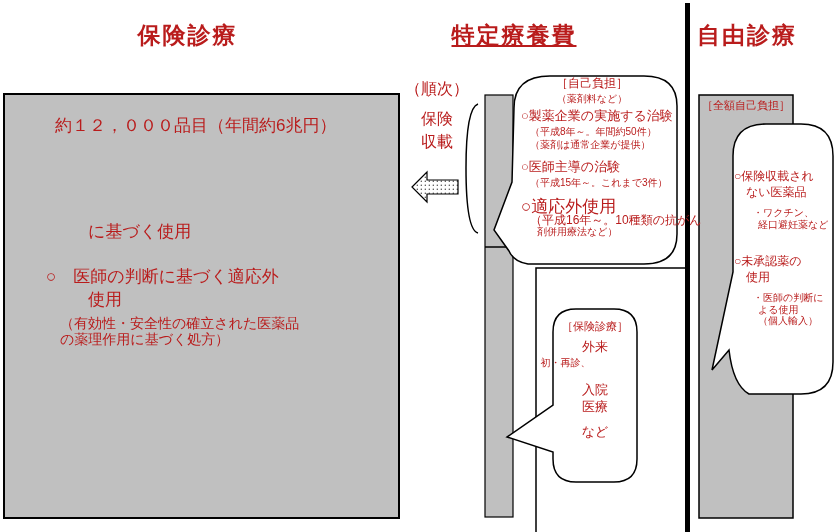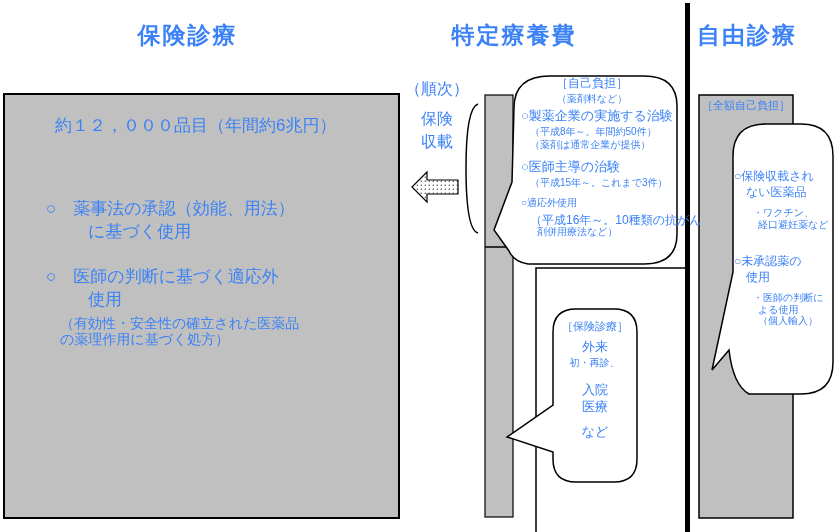--- a/index.html
+++ b/index.html
@@ -1,19 +1,19 @@
 <!DOCTYPE html>
 <html><head>
 <meta charset="utf-8">
 <style>
   html,body{margin:0;padding:0;background:#fff;}
   #stage{
     position:relative;width:839px;height:532px;overflow:hidden;
     font-family:"Liberation Sans","DejaVu Sans",sans-serif;
-    color:#3b82f6;background:#fff;
+    color:#b91c1c;background:#fff;
   }
   #shapes{position:absolute;left:0;top:0;z-index:0;}
   .t{position:absolute;z-index:2;white-space:nowrap;line-height:1.15;}
   .title{font-weight:bold;font-size:23px;letter-spacing:2px;text-align:center;}
   .ctr{text-align:center;}
 </style>
 </head>
 <body>
 
 <div id="stage">
@@ -48,49 +48,48 @@
              Q 833 124 801 124 Z" fill="#ffffff" stroke="#000" stroke-width="1.5"></path>
 
     <rect x="685" y="3" width="5" height="529" fill="#000000"></rect>
 
     <path d="M 478 104 Q 466 108 466 168 Q 466 230 478 233" fill="none" stroke="#000" stroke-width="1.5"></path>
 
     <polygon points="412,187 427,172 427,180 458,180 458,194 427,194 427,202" fill="url(#dots)" stroke="#000" stroke-width="1.2"></polygon>
   </svg>
 
   <div class="t title" style="left:110px;top:22px;width:155px;">保険診療</div>
-  <div class="t title" style="left:434px;top:22px;width:160px;">特定療養費</div>
+  <div class="t title" style="left:434px;top:22px;width:160px;text-decoration:underline;">特定療養費</div>
   <div class="t title" style="left:682px;top:22px;width:130px;">自由診療</div>
 
   <div class="t" style="left:55px;top:116px;font-size:17px;">約１２，０００品目（年間約6兆円）</div>
-  <div class="t" style="left:46px;top:199px;font-size:17px;">○　薬事法の承認（効能、用法）</div>
   <div class="t" style="left:88px;top:222px;font-size:17px;">に基づく使用</div>
   <div class="t" style="left:46px;top:267px;font-size:17px;">○　医師の判断に基づく適応外</div>
   <div class="t" style="left:88px;top:290px;font-size:17px;">使用</div>
   <div class="t" style="left:60px;top:331px;font-size:14px;">の薬理作用に基づく処方）</div>
   <div class="t" style="left:60px;top:315px;font-size:14px;">（有効性・安全性の確立された医薬品</div>
 
   <div class="t ctr" style="left:404px;top:80px;width:66px;font-size:16px;">（順次）</div>
   <div class="t ctr" style="left:404px;top:110px;width:66px;font-size:16px;">保険</div>
   <div class="t ctr" style="left:404px;top:133px;width:66px;font-size:16px;">収載</div>
 
   <div class="t ctr" style="left:512px;top:77px;width:160px;font-size:12px;">［自己負担］</div>
   <div class="t ctr" style="left:512px;top:93px;width:160px;font-size:10px;">（薬剤料など）</div>
   <div class="t" style="left:521px;top:109px;font-size:13px;">○製薬企業の実施する治験</div>
   <div class="t" style="left:530px;top:126px;font-size:10px;">（平成8年～。年間約50件）</div>
   <div class="t" style="left:530px;top:139px;font-size:10px;">（薬剤は通常企業が提供）</div>
   <div class="t" style="left:521px;top:160px;font-size:13px;">○医師主導の治験</div>
   <div class="t" style="left:530px;top:177px;font-size:10px;">（平成15年～。これまで3件）</div>
-  <div class="t" style="left:521px;top:197px;font-size:10px;">○適応外使用</div>
+  <div class="t" style="left:521px;top:197px;font-size:17px;">○適応外使用</div>
   <div class="t" style="left:530px;top:214px;font-size:12px;">（平成16年～。10種類の抗がん</div>
   <div class="t" style="left:537px;top:226px;font-size:10px;">剤併用療法など）</div>
 
   <div class="t ctr" style="left:553px;top:320px;width:84px;font-size:11px;">［保険診療］</div>
   <div class="t ctr" style="left:553px;top:340px;width:84px;font-size:13px;">外来</div>
-  <div class="t ctr" style="left:560px;top:357px;width:69px;font-size:10px;">初・再診、</div>
+  <div class="t ctr" style="left:531px;top:357px;width:69px;font-size:10px;">初・再診、</div>
   <div class="t ctr" style="left:553px;top:383px;width:84px;font-size:13px;">入院</div>
   <div class="t ctr" style="left:553px;top:400px;width:84px;font-size:13px;">医療</div>
   <div class="t ctr" style="left:553px;top:425px;width:84px;font-size:13px;">など</div>
 
   <div class="t" style="left:702px;top:99px;font-size:11px;">［全額自己負担］</div>
   <div class="t" style="left:734px;top:170px;font-size:12px;">○保険収載され</div>
   <div class="t" style="left:746px;top:186px;font-size:12px;">ない医薬品</div>
   <div class="t" style="left:753px;top:207px;font-size:10px;">・ワクチン、</div>
   <div class="t" style="left:758px;top:219px;font-size:10px;">経口避妊薬など</div>
   <div class="t" style="left:734px;top:255px;font-size:12px;">○未承認薬の</div>

